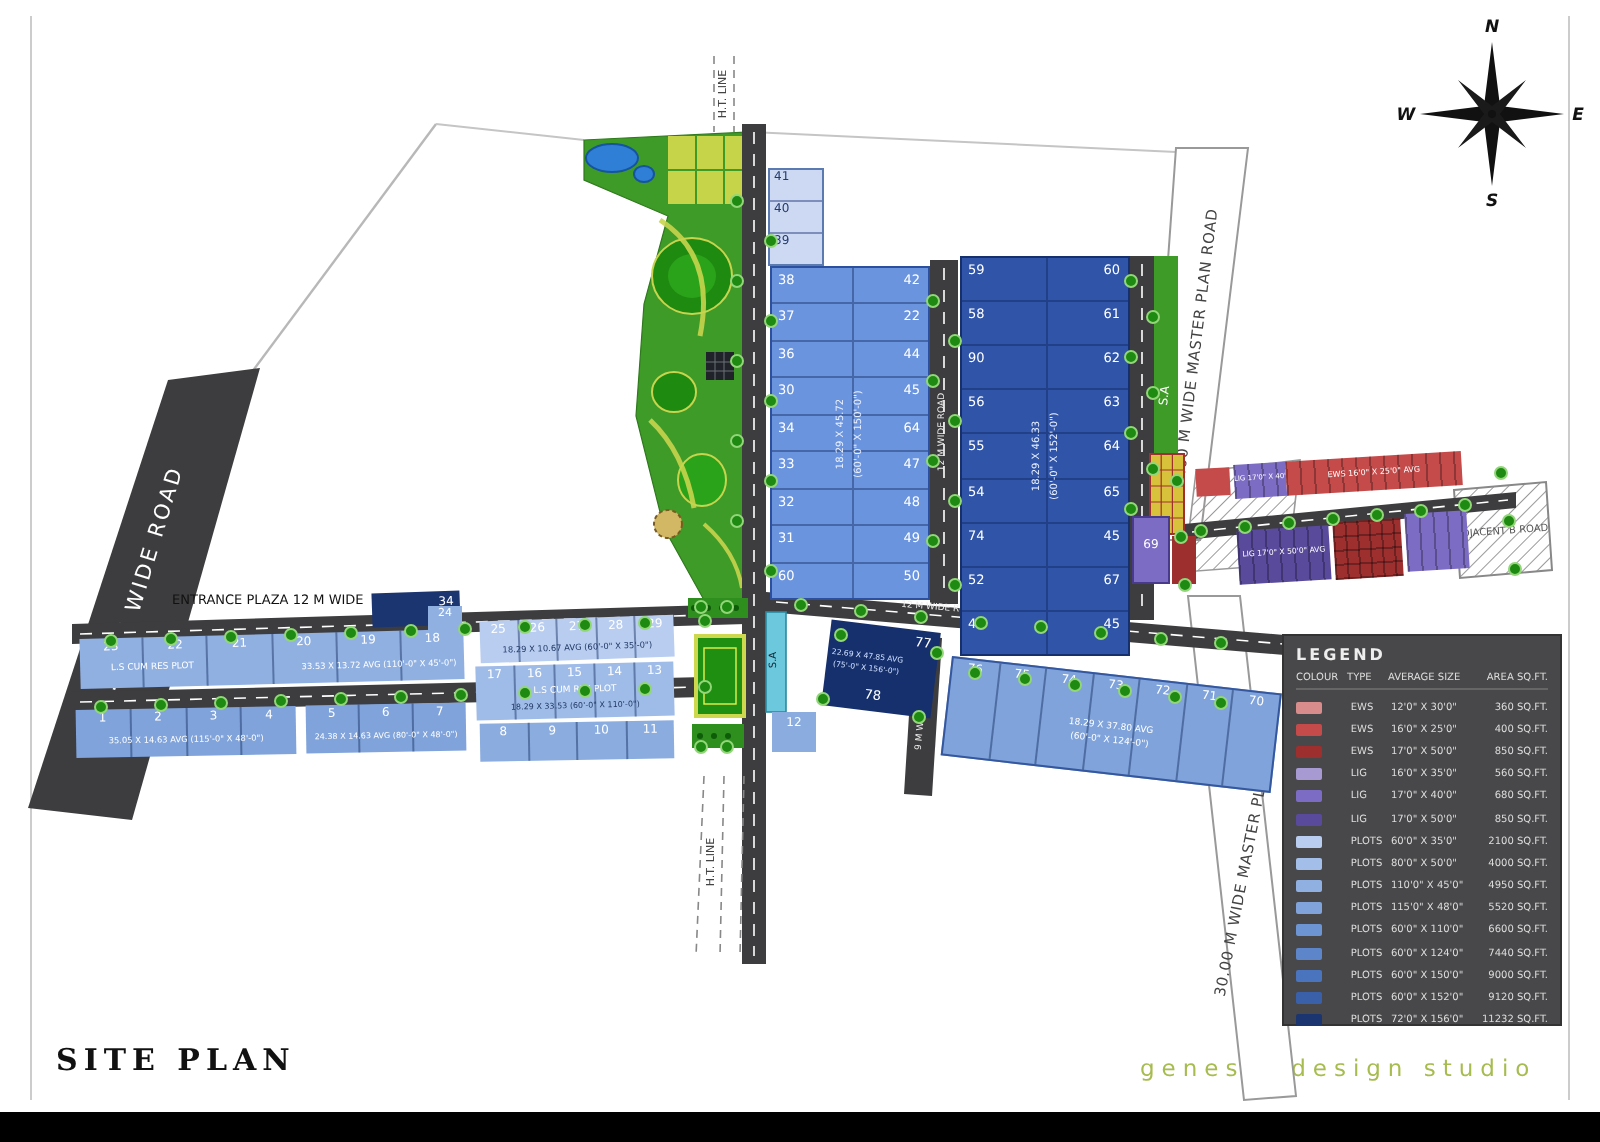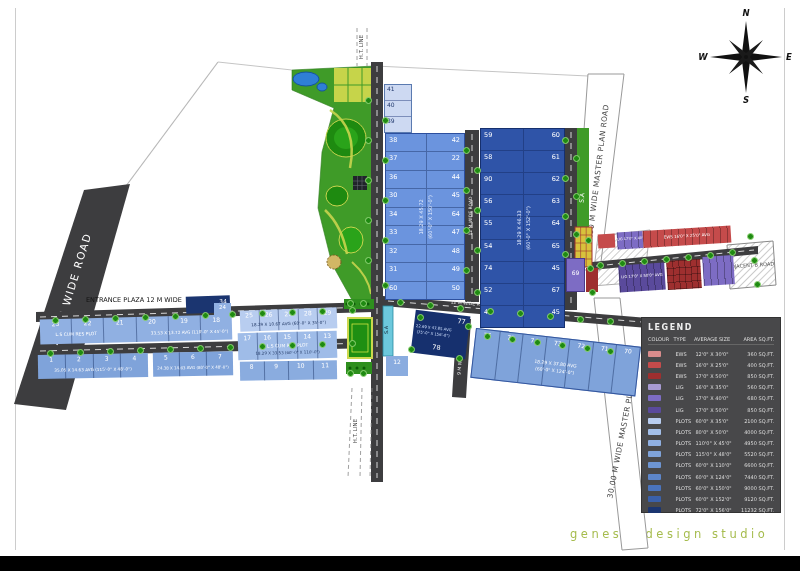--- a/index.html
+++ b/index.html
@@ -46,20 +46,21 @@
   .lg-type{width:24px;}.lg-size{width:50px;}.lg-area{width:44px;text-align:right;}
   .entrance{position:absolute;left:86px;top:296px;font-size:6.5px;color:#111;white-space:nowrap;}
 </style>
 </head>
 <body>
 
 <div class="page">
 
   <div class="vline" style="left:15px;"></div>
   <div class="vline" style="left:784px;"></div>
+  <div class="siteplan">SITE PLAN</div>
   <div class="studio">genesis design studio</div>
   <div class="bottombar"></div>
 
   <svg id="map-svg" width="800" height="571">
     <defs>
       <pattern id="hatch" width="5" height="5" patternUnits="userSpaceOnUse" patternTransform="rotate(45)">
         <line x1="0" y1="0" x2="0" y2="5" stroke="#999" stroke-width="1"></line>
       </pattern>
     </defs>
 

